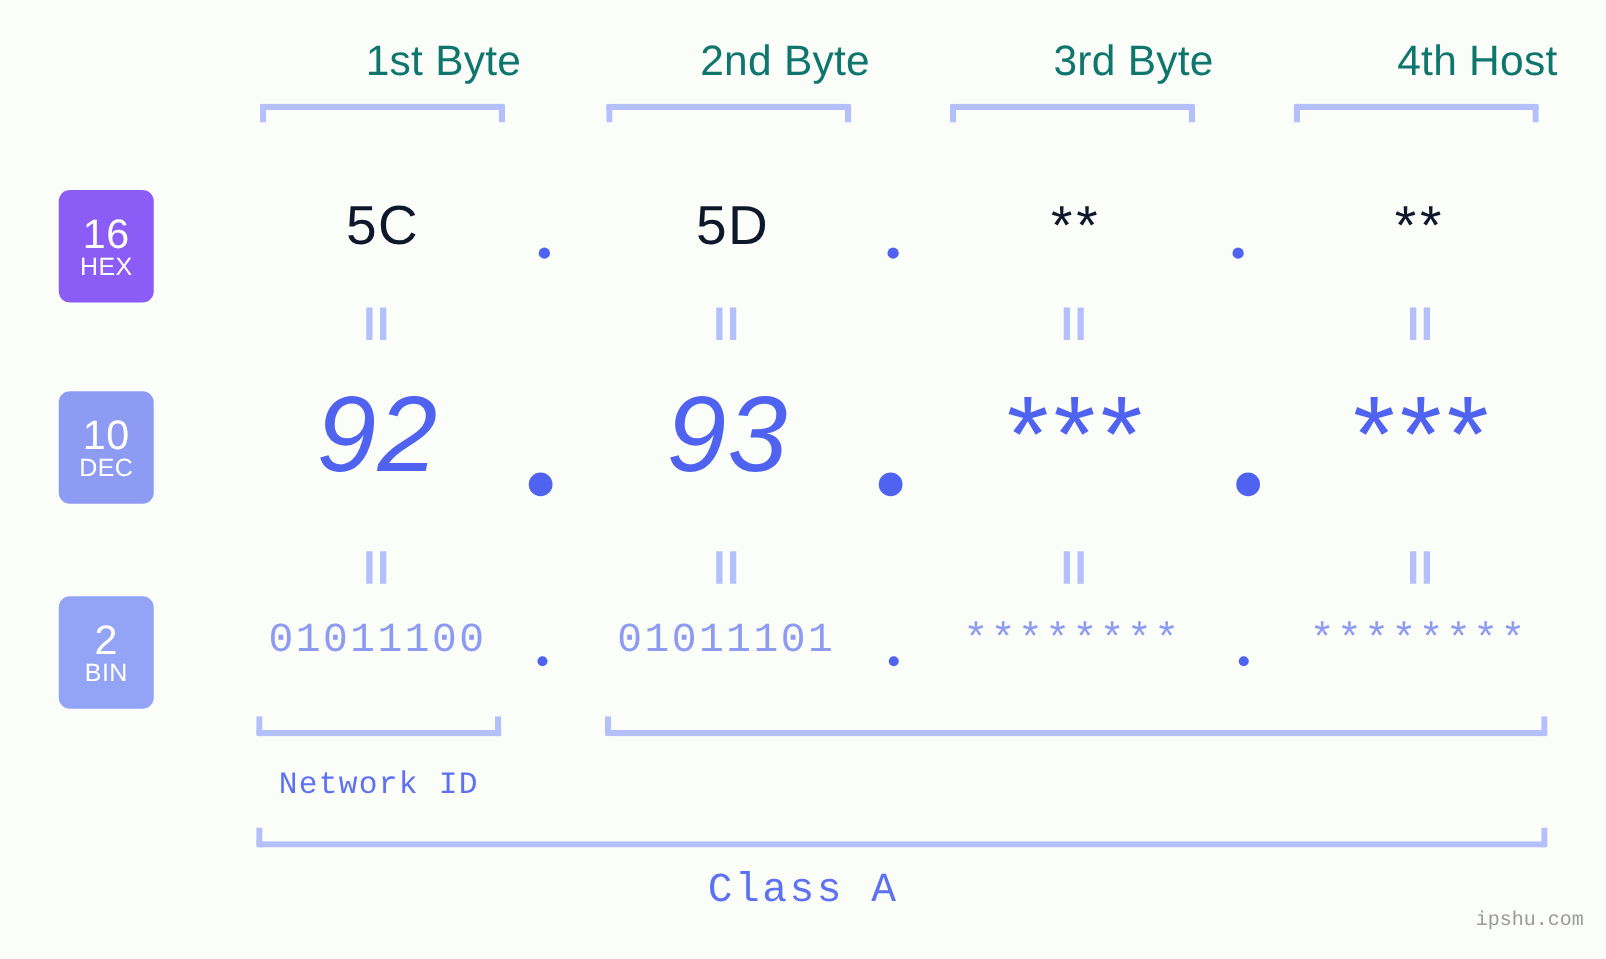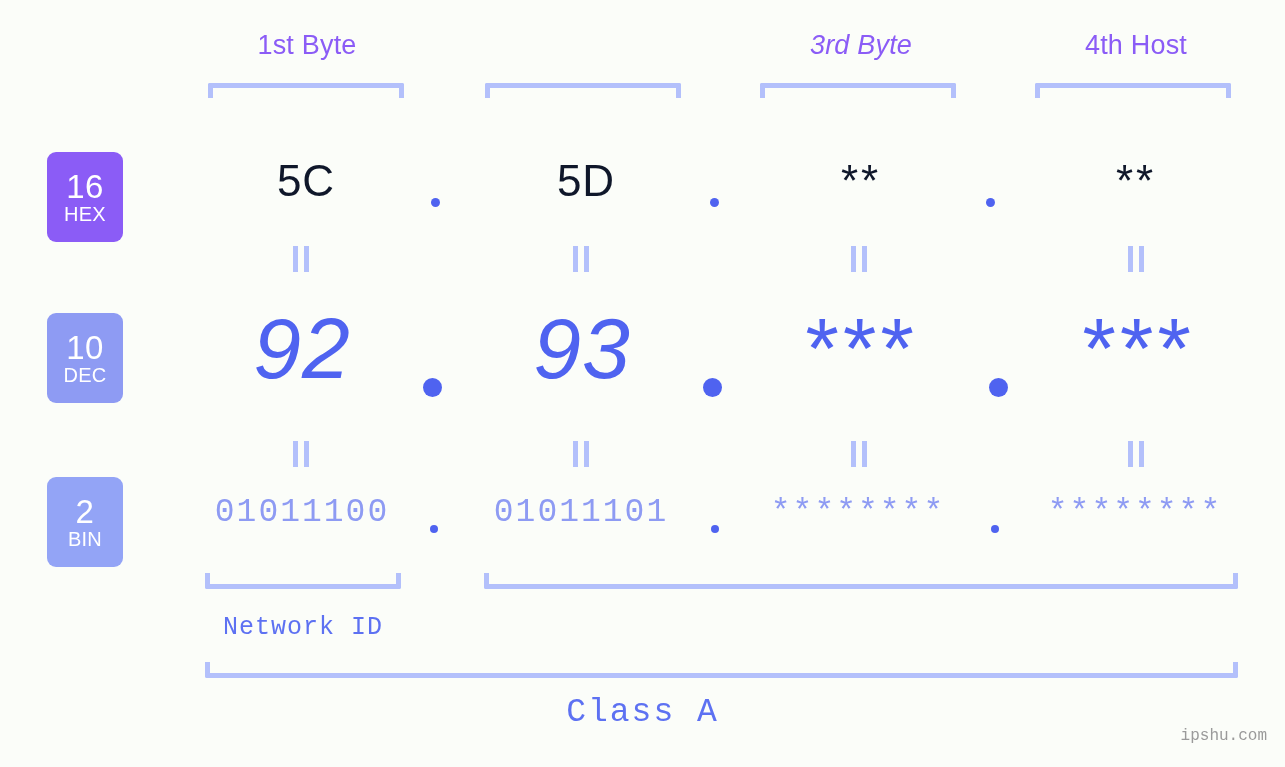--- a/index.html
+++ b/index.html
@@ -19,24 +19,24 @@
     position: relative;
     width: 1285px;
     height: 767px;
   }
 
   
   .byte-label {
     position: absolute;
     top: 30px;
     width: 220px;
-    text-align: center;
-    font-family: "Liberation Sans", sans-serif;
-    font-size: 27px;
-    color: #8b5cf6;
+    text-align: right;
+    font-family: "Liberation Sans", sans-serif;
+    font-size: 34px;
+    color: #0f766e;
     letter-spacing: 0.2px;
     white-space: nowrap;
   }
 
   
   .bracket-down {
     position: absolute;
     border-top: 5px solid #b3c0fb;
     border-left: 5px solid #b3c0fb;
     border-right: 5px solid #b3c0fb;
@@ -197,21 +197,22 @@
     letter-spacing: 0px;
     margin-top: 28px;
   }
 </style>
 </head>
 <body>
 
 <div id="stage">
 
   <div class="byte-label" style="left:197px;">1st Byte</div>
-  <div class="byte-label" style="left:751px;font-style:italic;">3rd Byte</div>
+  <div class="byte-label" style="left:476px;">2nd Byte</div>
+  <div class="byte-label" style="left:751px;">3rd Byte</div>
   <div class="byte-label" style="left:1026px;">4th Host</div>
 
   <div class="bracket-down" style="left:208px;  top:83px;  width:196px;"></div>
   <div class="bracket-down" style="left:485px;  top:83px;  width:196px;"></div>
   <div class="bracket-down" style="left:760px;  top:83px;  width:196px;"></div>
   <div class="bracket-down" style="left:1035px; top:83px;  width:196px;"></div>
 
   <div class="badge" id="badge-hex">
     <span class="num">16</span>
     <span class="base">HEX</span>

